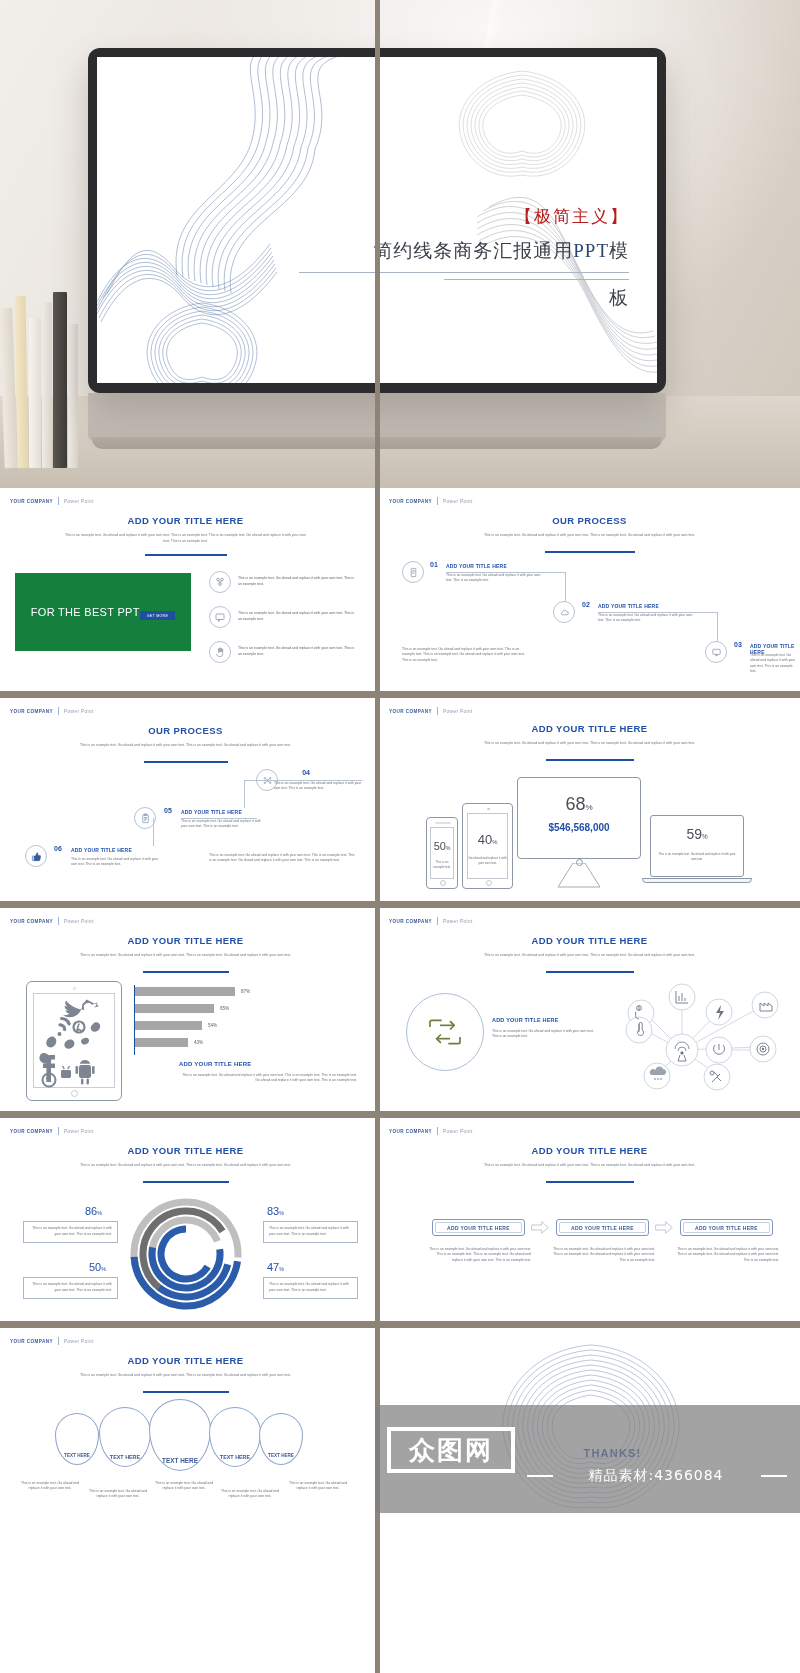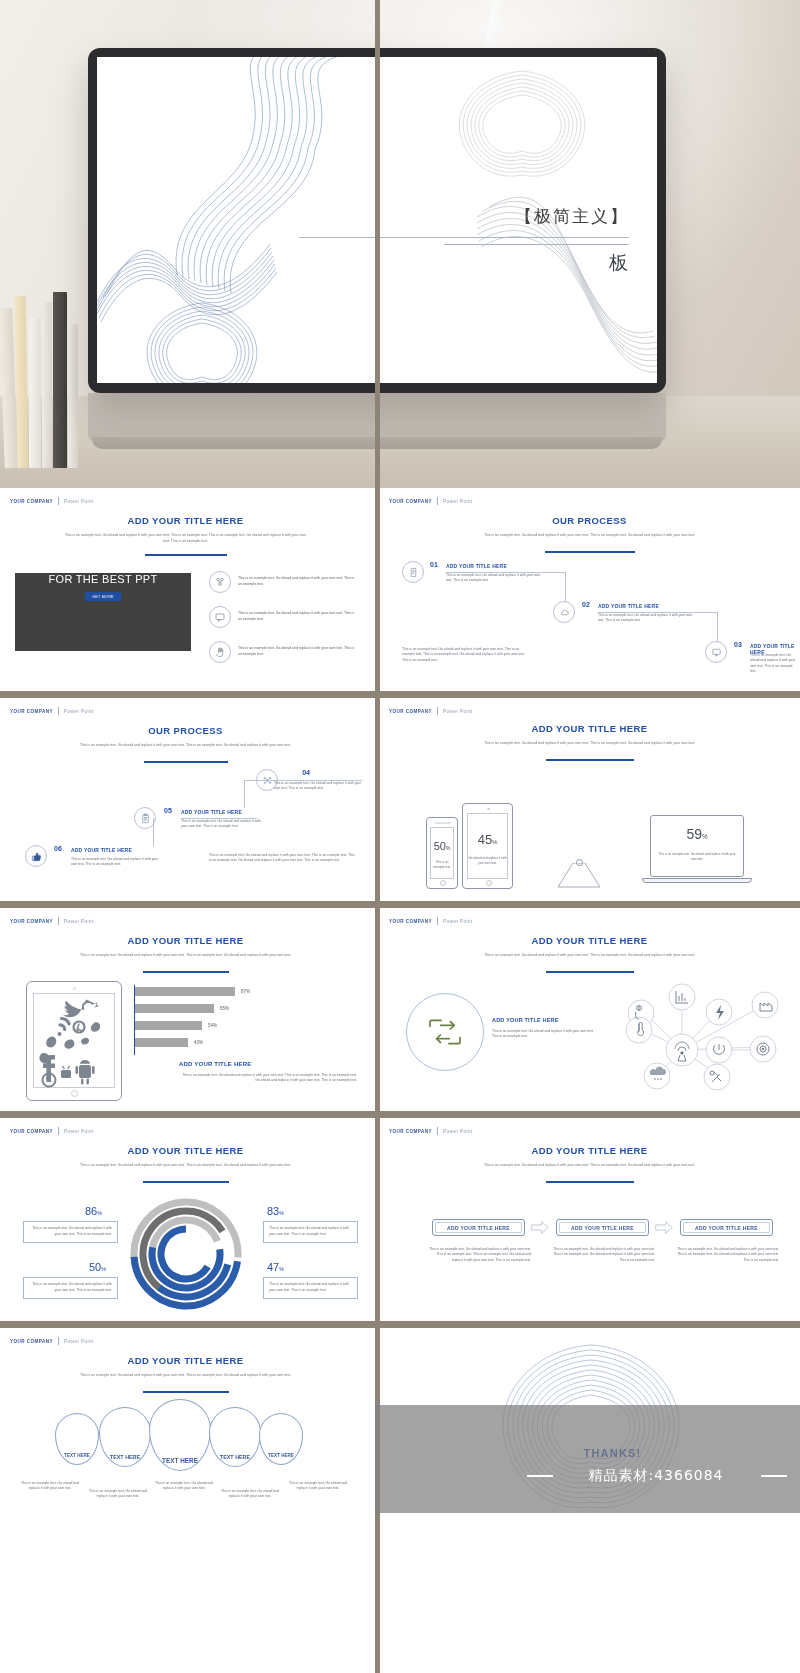--- a/index.html
+++ b/index.html
@@ -68,21 +68,21 @@
     border-radius: 0 0 10px 10px;
   }
 
   .cover-title-block {
     position: absolute; right: 28px; top: 148px; width: 330px;
     text-align: right;
     color: #2f4a72;
   }
   .cover-kicker {
     font-family: Liberation Sans, sans-serif;
-    font-size: 17px; letter-spacing: 2px; color: #404040; margin-bottom: 9px;
+    font-size: 17px; letter-spacing: 2px; color: #b91c1c; margin-bottom: 9px;
   }
   .cover-main {
     font-family: "Liberation Serif", serif;
     font-size: 19px; line-height: 1.5; color: #3a3f49; letter-spacing: 1px;
   }
   .cover-main .accent { color: #2c4570; }
   .cover-rule {
     height: 1px; background: #aab3c2; margin: 6px 0 4px 0;
   }
   .cover-rule.short { width: 56%; margin-left: auto; }
@@ -139,22 +139,22 @@
     color: #6b7686;
   }
   .num { color: #2250a8; font-weight: bold; }
   .stepTitle { color: #2250a8; font-weight: bold; letter-spacing: .2px; }
 
   .line-h { position: absolute; height: .6px; background: #b9c3d2; }
   .line-v { position: absolute; width: .6px; background: #b9c3d2; }
 
   
   .bluebox {
-    position: absolute; background: #404040;
-    display: flex; flex-direction: column; align-items: center; justify-content: flex-start;
+    position: absolute; background: #15803d;
+    display: flex; align-items: center; justify-content: center;
   }
   .bluebox .bb-t { color: #fff; font-size: 11px; letter-spacing: .3px; }
   .bluebox .bb-btn {
     margin-top: 7px; background: #1f4fa0; color: #fff;
     font-size: 3.6px; padding: 2.5px 7px; letter-spacing: .3px;
   }
   .feat { position: absolute; display: flex; gap: 7px; align-items: center; }
   .feat .circ { width: 22px; height: 22px; flex: 0 0 22px; }
   .feat .ft { width: 118px; font-size: 3.5px; line-height: 1.65; color: #5d636d; }
 
@@ -311,20 +311,23 @@
           <path d="M70 10 C104 14 126 38 120 64 C114 90 94 102 70 96 C46 102 26 90 20 64 C14 38 36 14 70 10Z"></path>
           <path d="M70 14 C102 18 122 40 116 64 C110 88 92 98 70 92 C48 98 30 88 24 64 C18 40 38 18 70 14Z"></path>
           <path d="M70 18 C100 22 118 42 112 64 C106 86 90 94 70 88 C50 94 34 86 28 64 C22 42 40 22 70 18Z"></path>
           <path d="M70 22 C98 26 114 44 108 64 C102 84 88 90 70 84 C52 90 38 84 32 64 C26 44 42 26 70 22Z"></path>
           <path d="M70 26 C96 30 110 46 104 64 C98 82 86 86 70 80 C54 86 42 82 36 64 C30 46 44 30 70 26Z"></path>
         </g>
       </svg>
 
       <div class="cover-title-block">
         <div class="cover-kicker">【极简主义】</div>
+        <div class="cover-main">
+          <span>简约线条商务汇报通用</span><span class="accent">PPT</span><span>模</span>
+        </div>
         <div class="cover-rule"></div>
         <div class="cover-rule short"></div>
         <div class="cover-main">板</div>
       </div>
 
     </div>
   </div>
 </div>
 
 <div class="grid">
@@ -505,24 +508,28 @@
         <div style="position:absolute;left:3px;top:9px;right:3px;bottom:9px;border:.6px solid #c3c9d2;"></div>
         <div style="position:absolute;left:12.5px;bottom:2px;width:6px;height:6px;border:.6px solid #c3c9d2;border-radius:50%;"></div>
         <div class="big-pct" style="position:absolute;left:0;right:0;top:22px;text-align:center;font-size:11px;"><span>50</span><span class="s">%</span></div>
         <div class="tiny" style="position:absolute;left:3px;right:3px;top:42px;text-align:center;font-size:3px;">This is an example text.</div>
       </div>
 
       <div class="dev dev-r" style="left:82px;top:104px;width:51px;height:86px;border-radius:4px;">
         <div style="position:absolute;left:24px;top:3.5px;width:2.5px;height:2.5px;border:.6px solid #c3c9d2;border-radius:50%;"></div>
         <div style="position:absolute;left:4px;top:9px;right:4px;bottom:9px;border:.6px solid #c3c9d2;"></div>
         <div style="position:absolute;left:22.5px;bottom:2px;width:6px;height:6px;border:.6px solid #c3c9d2;border-radius:50%;"></div>
-        <div class="big-pct" style="position:absolute;left:0;right:0;top:28px;text-align:center;font-size:13px;"><span>45</span><span class="s">%</span></div>
+        <div class="big-pct" style="position:absolute;left:0;right:0;top:28px;text-align:center;font-size:13px;"><span>40</span><span class="s">%</span></div>
         <div class="tiny" style="position:absolute;left:5px;right:5px;top:52px;text-align:center;font-size:3px;">Go ahead and replace it with your own text.</div>
       </div>
 
+      <div class="dev" style="left:137px;top:78px;width:124px;height:82px;border-radius:4px;">
+        <div class="big-pct" style="position:absolute;left:0;right:0;top:16px;text-align:center;font-size:18px;"><span>68</span><span class="s">%</span></div>
+        <div class="money" style="position:absolute;left:0;right:0;top:44px;text-align:center;font-size:10px;">$546,568,000</div>
+      </div>
       <div style="position:absolute;left:196px;top:160px;width:7px;height:7px;border:.8px solid #8e97a6;border-radius:50%;background:#fff;"></div>
       <svg style="position:absolute;left:170px;top:164px;width:58px;height:26px;" viewBox="0 0 58 26">
         <path d="M23 0 L35 0 L50 24 L8 24 Z" fill="none" stroke="#8e97a6" stroke-width=".8"></path>
       </svg>
 
       <div class="dev" style="left:270px;top:116px;width:94px;height:62px;border-radius:3px;">
         <div class="big-pct" style="position:absolute;left:0;right:0;top:10px;text-align:center;font-size:14px;"><span>59</span><span class="s">%</span></div>
         <div class="tiny" style="position:absolute;left:6px;right:6px;top:36px;text-align:center;font-size:3px;">This is an example text. Go ahead and replace it with your own text.</div>
       </div>
       <div style="position:absolute;left:262px;top:179px;width:110px;height:5px;border:.8px solid #8e97a6;border-radius:0 0 4px 4px;background:#f4f5f7;"></div>
@@ -804,16 +811,17 @@
       </svg>
       <div class="thanks" style="top:118px;margin-left:46px;">THANKS!</div>
     </div>
   </div>
 
 </div>
 
 <div class="sep-col"></div>
 
 <div class="wm">
+  <div class="wm-logo">众图网</div>
   <div class="wm-dash" style="left:152px;"></div>
   <div class="wm-dash" style="left:386px;"></div>
   <div class="wm-sub">精品素材:4366084</div>
 </div>
 
 </body></html>

